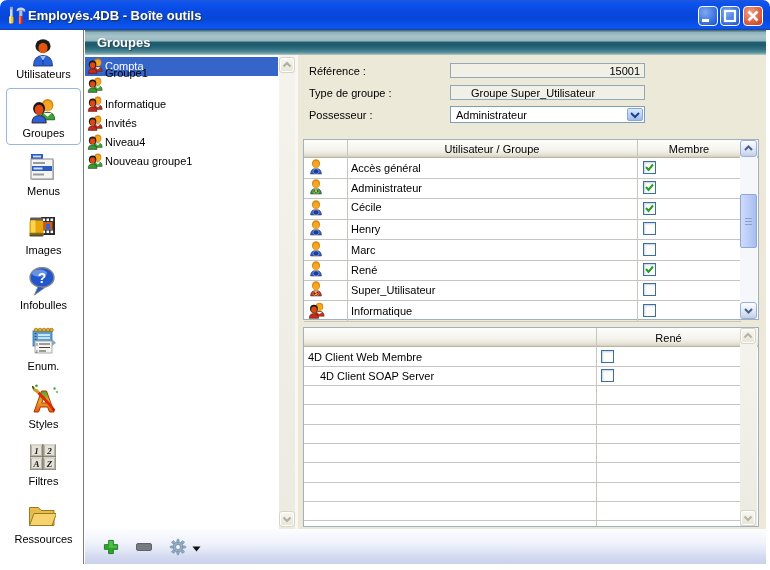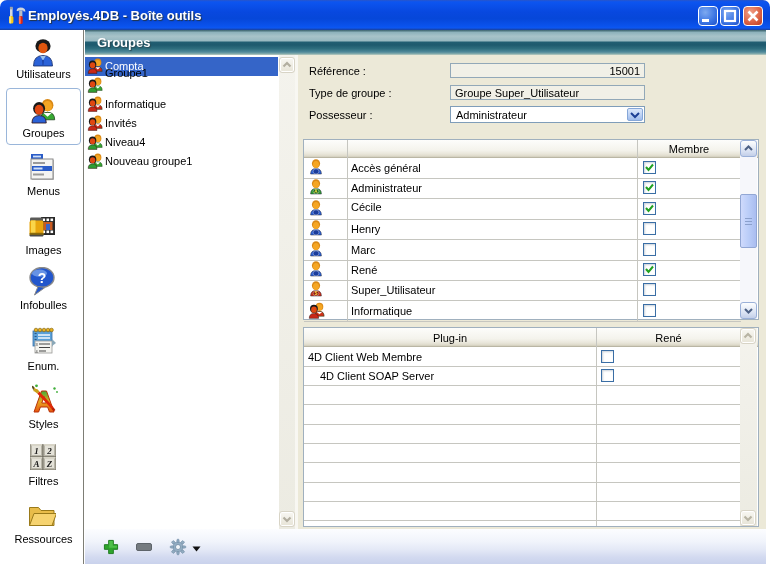--- a/index.html
+++ b/index.html
@@ -82,36 +82,37 @@
 <div class="abs" id="gl-edge"></div>
 <div class="abs" id="rpanel"></div>
 
 <div class="abs flabel" style="left:309px;top:65px">Référence :</div>
 <div class="abs flabel" style="left:309px;top:87px">Type de groupe :</div>
 <div class="abs flabel" style="left:309px;top:109px">Possesseur :</div>
 <div class="abs fbox" style="left:450px;top:63px;width:195px;height:15px">
     <span style="position:absolute;right:4px;top:1px">15001</span>
   </div>
 <div class="abs fbox" style="left:450px;top:85px;width:195px;height:15px">
-    <span style="position:absolute;left:4px;top:1px">Groupe Super_Utilisateur</span>
+    <span style="position:absolute;left:20px;top:1px">Groupe Super_Utilisateur</span>
   </div>
 <div class="abs fbox" style="left:450px;top:106px;width:195px;height:17px;background:#fff;border-color:#7f9db9">
   <span style="position:absolute;left:5px;top:2px">Administrateur</span>
   <div style="position:absolute;right:1px;top:1px;width:16px;height:13px;border:1px solid #86a7d8;border-radius:2px;
     background:linear-gradient(180deg,#dce8fb,#c0d4f5 50%,#9fbcec);box-sizing:border-box">
     <svg width="14" height="11" style="position:absolute;left:0px;top:1px">
         <path d="M3 3 L7 7 L11 3" stroke="#1c3f94" stroke-width="2" fill="none"></path>
       </svg>
   </div>
 </div>
 
 <div class="abs tbl" id="utable" style="left:303px;top:139px;width:456px;height:181px">
     <div class="thead"></div>
     <div class="hsep" style="left:43px"></div>
     <div class="hsep" style="left:333px"></div>
+    <div class="htxt" style="left:43px;width:290px">Utilisateur / Groupe</div>
     <div class="htxt" style="left:333px;width:104px">Membre</div>
     <div class="rline" style="left:0;top:38px;width:437px"></div>
     <div class="cell" style="left:47px;top:22px">Accès général</div>
     <div class="cb" style="left:339px;top:21px">
       <svg width="11" height="11" style="position:absolute;left:0;top:0">
         <path d="M2 5 L4.5 8 L9 2.5" fill="none" stroke="#21a121" stroke-width="2"></path>
       </svg>
     </div>
     <div class="rline" style="left:0;top:58.4px;width:437px"></div>
     <div class="cell" style="left:47px;top:42.4px">Administrateur</div>
@@ -145,21 +146,20 @@
     <div class="cb" style="left:339px;top:143.39999999999998px"></div>
     <div class="rline" style="left:0;top:180.79999999999998px;width:437px"></div>
     <div class="cell" style="left:47px;top:164.79999999999998px">Informatique</div>
     <div class="cb" style="left:339px;top:163.79999999999998px"></div>
     <div class="vline" style="left:43px;top:0;height:181px"></div>
     <div class="vline" style="left:333px;top:0;height:181px"></div>
   </div>
 <div class="abs tbl" id="ptable" style="left:303px;top:327px;width:456px;height:200px">
     <div class="thead" style="height:19px"></div>
     <div class="hsep" style="left:292px"></div>
-    <div class="htxt" style="left:0px;width:292px;top:3.5px">Plug-in</div>
     <div class="htxt" style="left:292px;width:145px;top:3.5px">René</div>
     <div class="rline" style="left:0;top:37.73px;width:437px"></div>
     <div class="cell" style="left:4px;top:23px">4D Client Web Membre</div>
     <div class="cb" style="left:297px;top:22px"></div>
     <div class="rline" style="left:0;top:57.059999999999995px;width:437px"></div>
     <div class="cell" style="left:16px;top:42.33px">4D Client SOAP Server</div>
     <div class="cb" style="left:297px;top:41.33px"></div>
     <div class="rline" style="left:0;top:76.39px;width:437px"></div>
     <div class="rline" style="left:0;top:95.72px;width:437px"></div>
     <div class="rline" style="left:0;top:115.05px;width:437px"></div>

